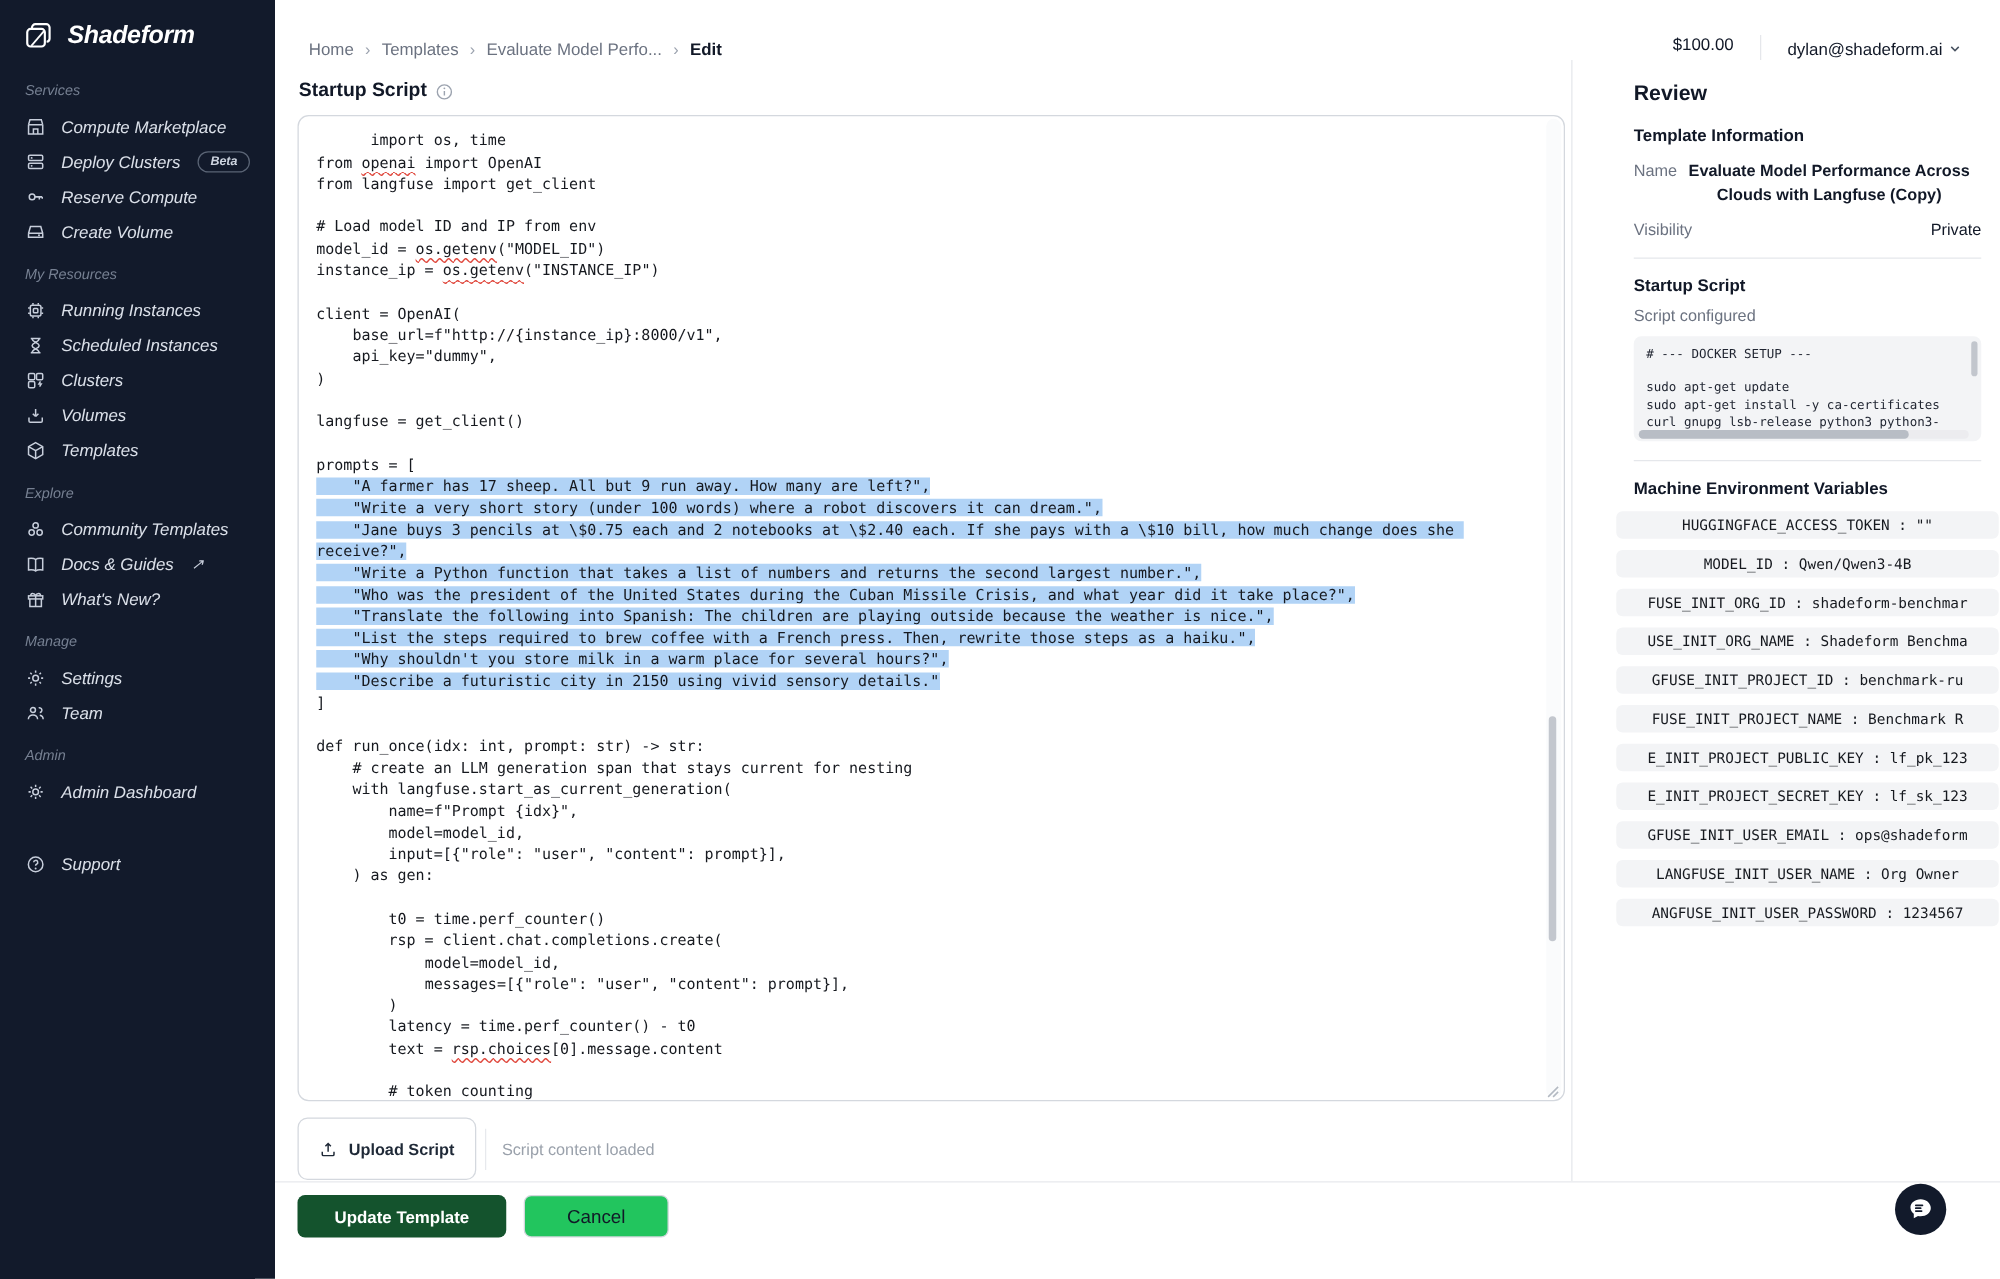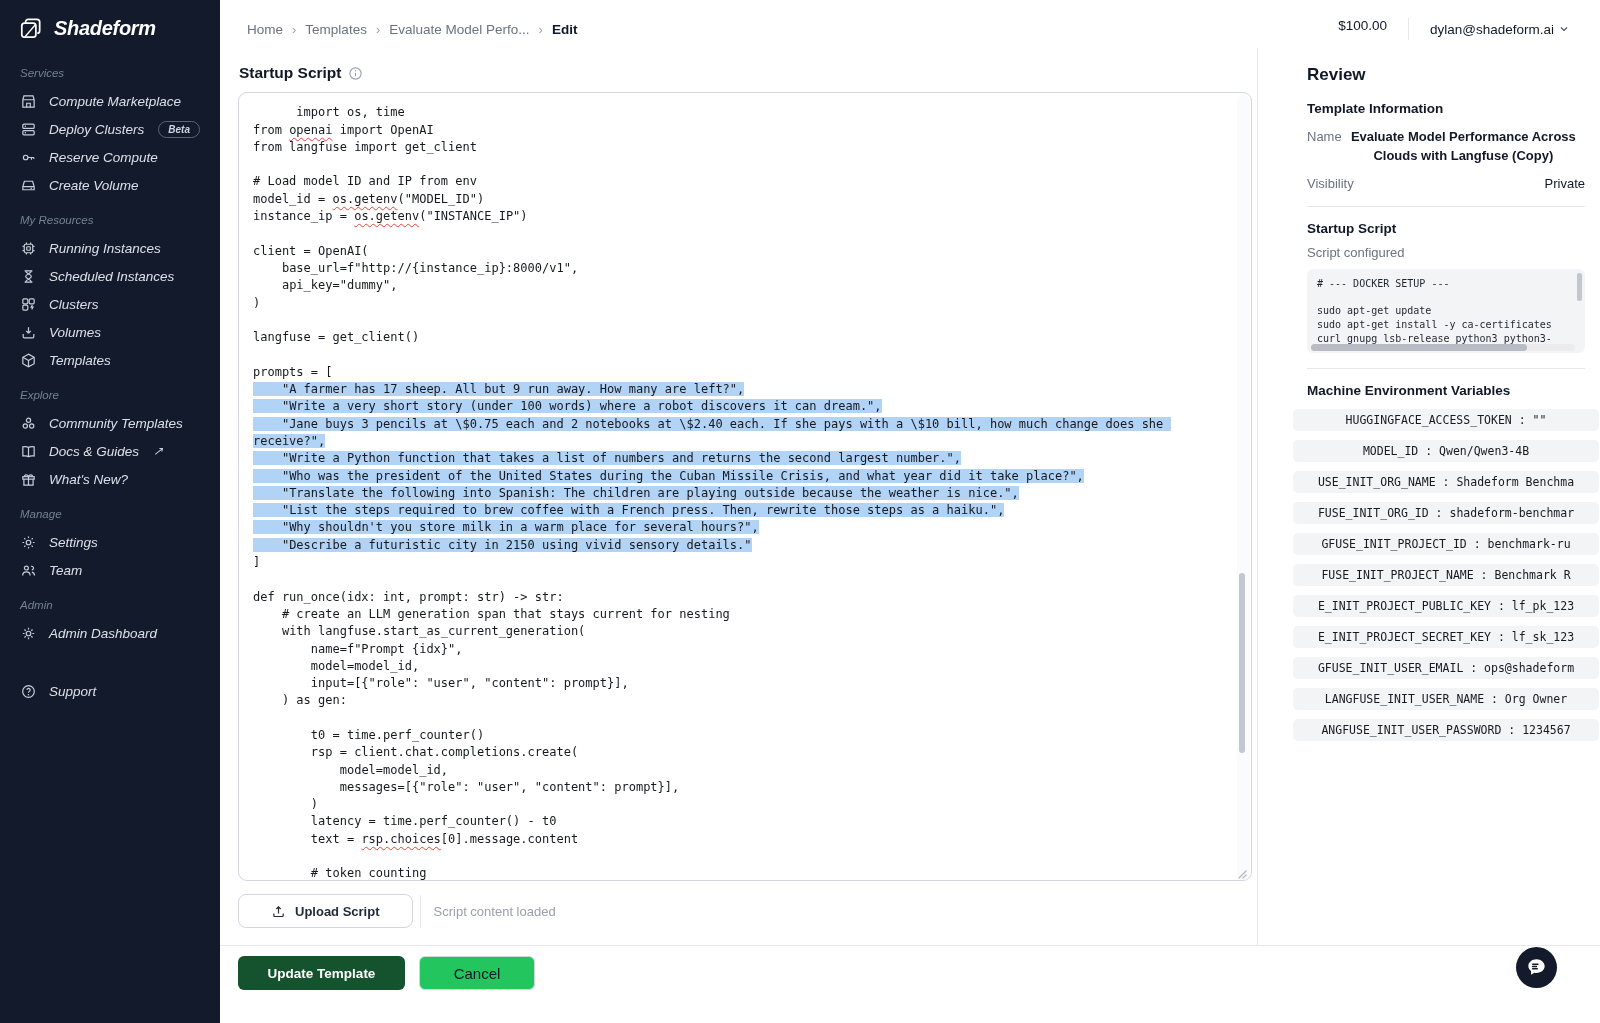--- a/index.html
+++ b/index.html
@@ -17,21 +17,21 @@
     border-radius:6px; cursor:pointer; }
   .nav-item .ic { width:17px; height:17px; flex:0 0 17px; color:#c7cedb; display:flex; }
   .nav-item .ic svg { width:17px; height:17px; }
   .nav-label { font-size:13.5px; color:#dbe0e9; font-weight:500; white-space:nowrap; }
   .beta-badge { margin-left:auto; font-size:10px; color:#cdd4df; border:1px solid #5a6475;
     border-radius:999px; padding:2px 9px; font-weight:600; }
   .ext-arrow { font-size:12px; color:#c7cedb; margin-left:2px; }
   .support-item { margin-top:30px; }
 
   
-  .header { position:absolute; left:220px; top:0; width:1380px; height:59px; background:#fff;
+  .header { position:absolute; left:220px; top:10px; width:1380px; height:59px; background:#fff;
     border-bottom:1px solid #e9ebef; display:flex; align-items:center; padding:0 30px 0 27px; }
   .crumbs { display:flex; align-items:center; gap:9px; font-size:13.5px; color:#6b7280; }
   .crumb { cursor:pointer; }
   .crumb-sep { color:#9ca3af; font-size:13px; }
   .crumb-current { color:#111827; font-weight:600; }
   .header-right { margin-left:auto; display:flex; }
   .balance { font-size:13.5px; font-weight:500; color:#111827; }
   .header-vdiv { width:1px; height:22px; background:#e5e7eb; margin:0 21px; }
   .user-menu { display:flex; align-items:center; gap:4px; cursor:pointer; }
   .user-email { font-size:13.5px; font-weight:500; color:#111827; }
@@ -50,21 +50,21 @@
   .code-part { white-space:pre-wrap; }
   .sq { text-decoration:underline; text-decoration-style:wavy; text-decoration-color:#e0483d;
     text-decoration-thickness:1px; text-underline-offset:2.5px; text-decoration-skip-ink:none; }
   .ed-scroll-track { position:absolute; top:2px; right:2px; bottom:2px; width:12px;
     background:#fafbfc; border-radius:8px; }
   .ed-scroll-thumb { position:absolute; top:478px; right:4px; width:6px; height:180px;
     background:#c3c7ce; border-radius:3px; cursor:pointer; }
   .resize-grip { position:absolute; right:3px; bottom:3px; width:11px; height:11px; cursor:nwse-resize; }
   .resize-grip svg { width:11px; height:11px; stroke:#b3b9c2; }
   .upload-row { position:absolute; left:18px; top:846px; display:flex; align-items:center; }
-  .upload-btn { display:flex; align-items:center; gap:9px; height:34px; padding:0 32px;
+  .upload-btn { display:flex; align-items:center; gap:9px; height:50px; padding:0 16px;
     border:1px solid #d4d8de; border-radius:8px; background:#fff; cursor:pointer;
     font-size:13px; font-weight:600; color:#1f2937; }
   .upload-btn .ic { width:15px; height:15px; display:flex; color:#1f2937; }
   .upload-vdiv { width:1px; height:33px; background:#e7e9ed; margin-left:7px; }
   .upload-status { font-size:13px; color:#9aa1ab; margin-left:13px; }
 
   
   .page-scroll-thumb { position:absolute; left:1282px; top:455px; width:6px; height:353px;
     background:#c5c9cf; border-radius:3px; cursor:pointer; }
 
@@ -430,22 +430,22 @@
       <div class="sb-hthumb"></div>
     </div>
   </div>
 
   <hr>
 
   <h4>Machine Environment Variables</h4>
   <div class="env-list">
     <div class="env-pill">HUGGINGFACE_ACCESS_TOKEN  :  ""</div>
     <div class="env-pill">MODEL_ID  :  Qwen/Qwen3-4B</div>
+    <div class="env-pill">FUSE_INIT_ORG_ID  :  shadeform-benchmar</div>
     <div class="env-pill">USE_INIT_ORG_NAME  :  Shadeform Benchma</div>
-    <div class="env-pill">FUSE_INIT_ORG_ID  :  shadeform-benchmar</div>
     <div class="env-pill">GFUSE_INIT_PROJECT_ID  :  benchmark-ru</div>
     <div class="env-pill">FUSE_INIT_PROJECT_NAME  :  Benchmark R</div>
     <div class="env-pill">E_INIT_PROJECT_PUBLIC_KEY  :  lf_pk_123</div>
     <div class="env-pill">E_INIT_PROJECT_SECRET_KEY  :  lf_sk_123</div>
     <div class="env-pill">GFUSE_INIT_USER_EMAIL  :  ops@shadeform</div>
     <div class="env-pill">LANGFUSE_INIT_USER_NAME  :  Org Owner</div>
     <div class="env-pill">ANGFUSE_INIT_USER_PASSWORD  :  1234567</div>
   </div>
 </aside>
 

